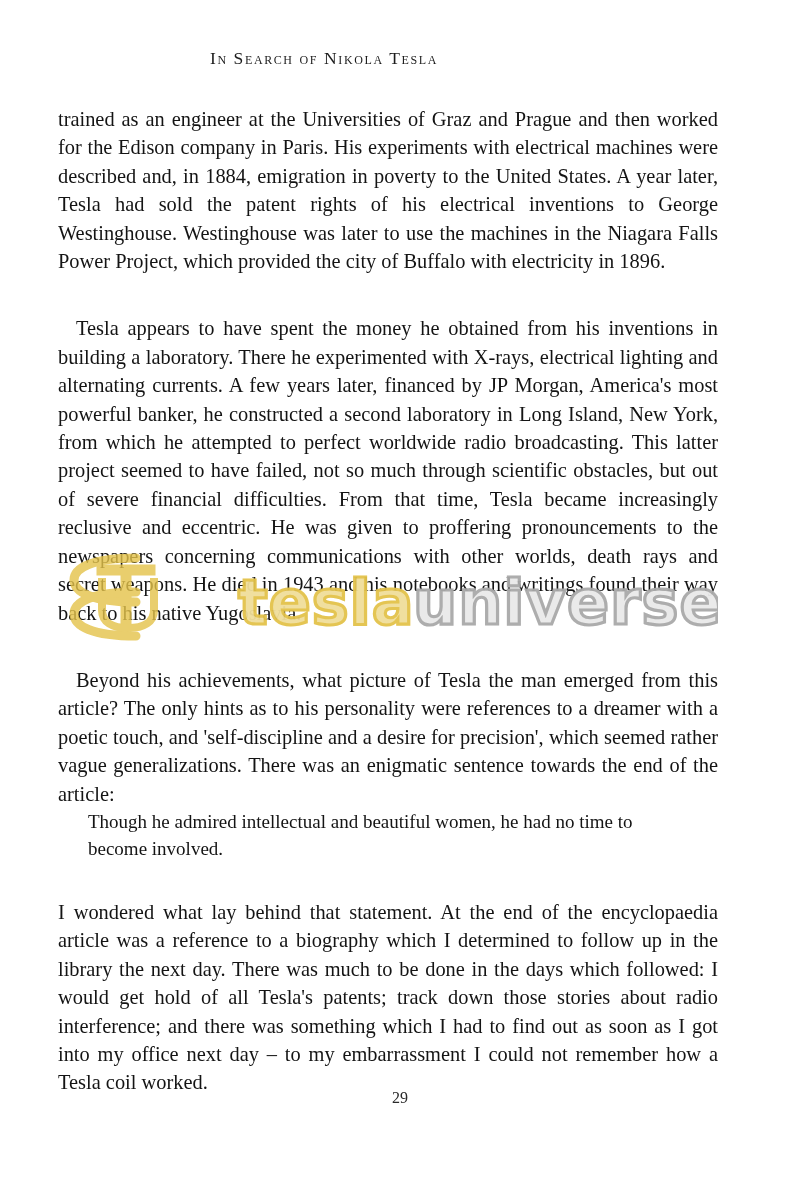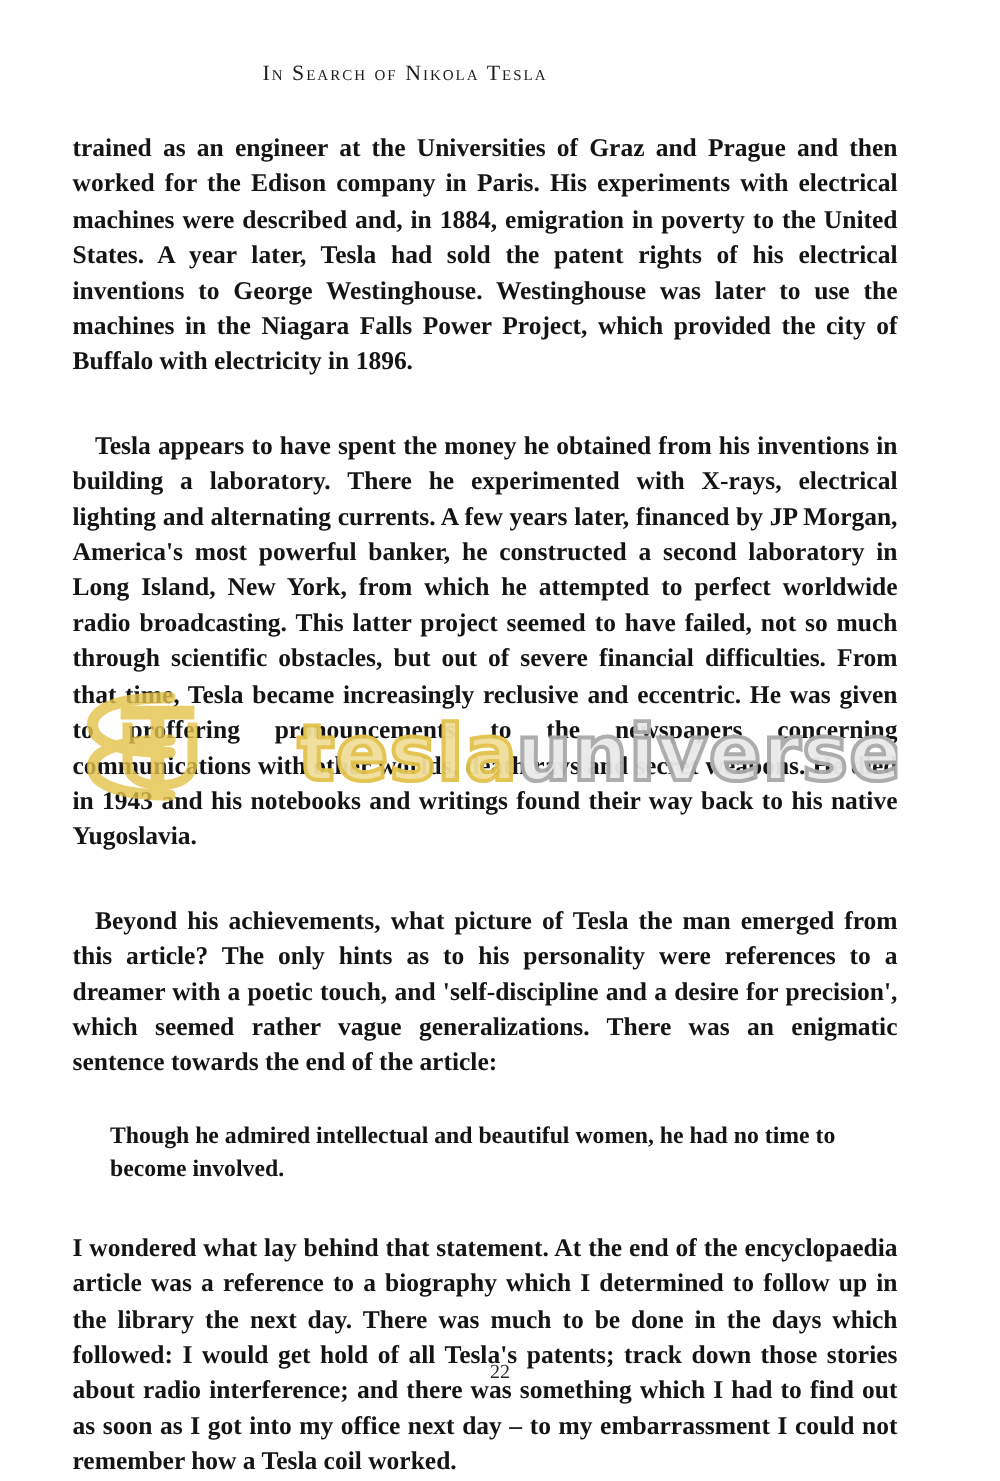--- a/index.html
+++ b/index.html
@@ -33,21 +33,20 @@
     font-variant: small-caps;
     font-family: "Liberation Serif", "DejaVu Serif", serif;
   }
 
   
   .textblock {
     position: absolute;
     top: 105px;
     left: 58px;
     width: 660px;
-    font-weight: bold;
   }
 
   p.body {
     margin: 0;
     text-align: justify;
     text-justify: inter-word;
     font-size: 20.4px;
     line-height: 28.4px;
     color: #141414;
     hyphens: manual;
@@ -59,21 +58,20 @@
 
   .quote {
     margin: 0;
     padding: 0;
     text-align: left;
     font-size: 19px;
     line-height: 27px;
     color: #141414;
   }
   .quote-wrap {
-    margin-top: 30px;
     margin-bottom: 36px;
     padding-left: 30px;
     width: 600px;
   }
 
   .gap-before-final { margin-top: 14px; }
 
   
   .folio {
     position: absolute;
@@ -138,15 +136,15 @@
       <g opacity="0.85">
         <use href="#tu-mark"></use>
       </g>
 
       <text x="180" y="76" font-family="'DejaVu Sans', sans-serif" font-size="62" font-weight="bold" letter-spacing="1" fill="#f0de9a" stroke="#e3c24a" stroke-width="3.2">tesla</text>
 
       <text x="355" y="76" font-family="'DejaVu Sans', sans-serif" font-size="62" font-weight="bold" letter-spacing="1" fill="#e9e9e9" stroke="#a9a9a9" stroke-width="3.2">universe</text>
     </svg>
   </div>
 
-  <div class="folio">22</div>
+  <div class="folio">29</div>
 
 </div>
 
 </body></html>

